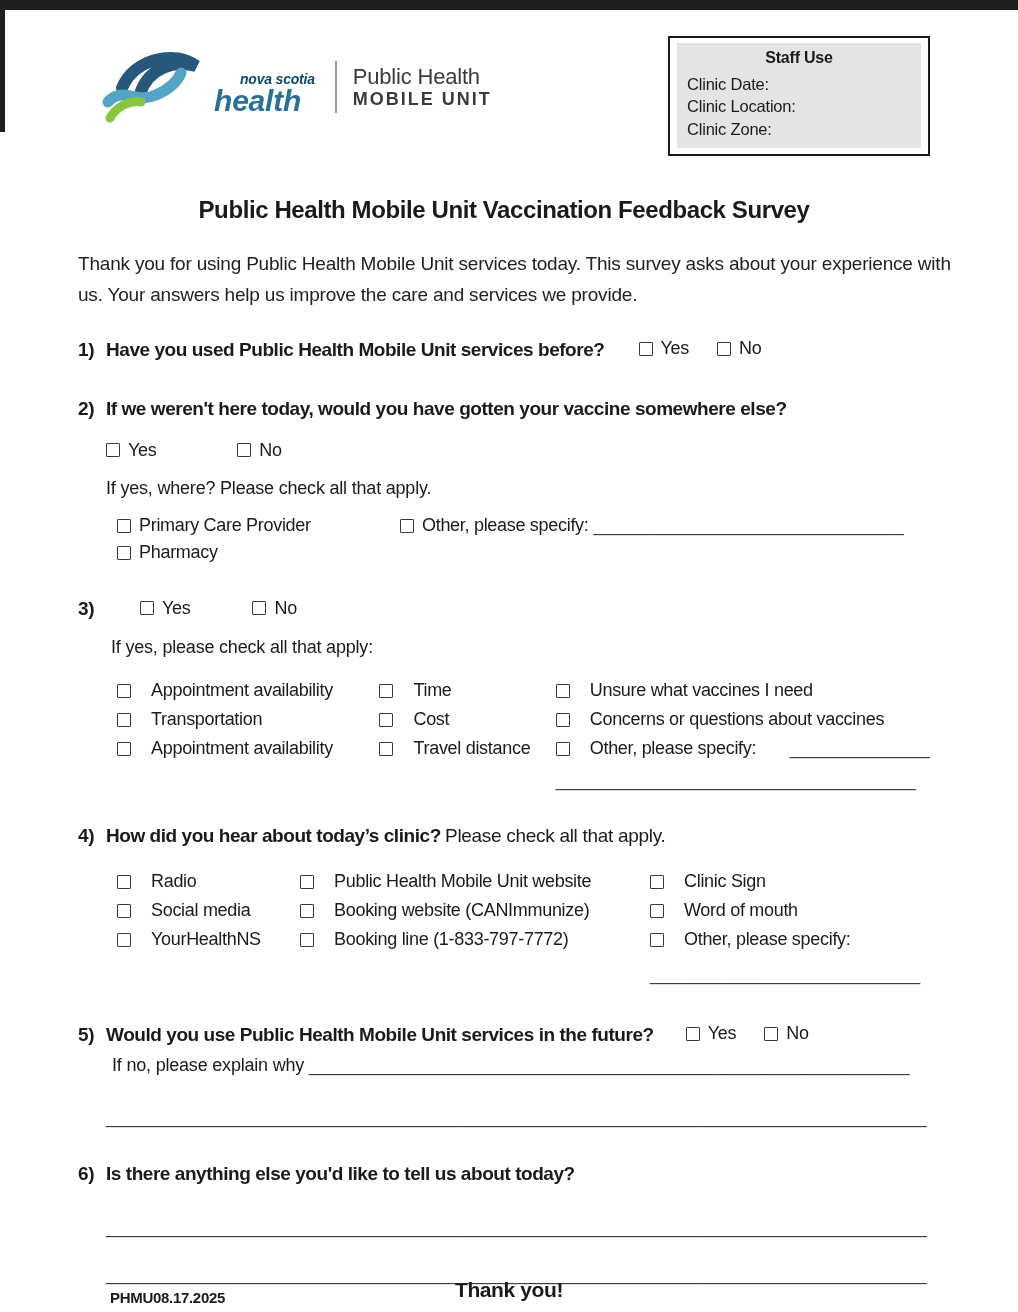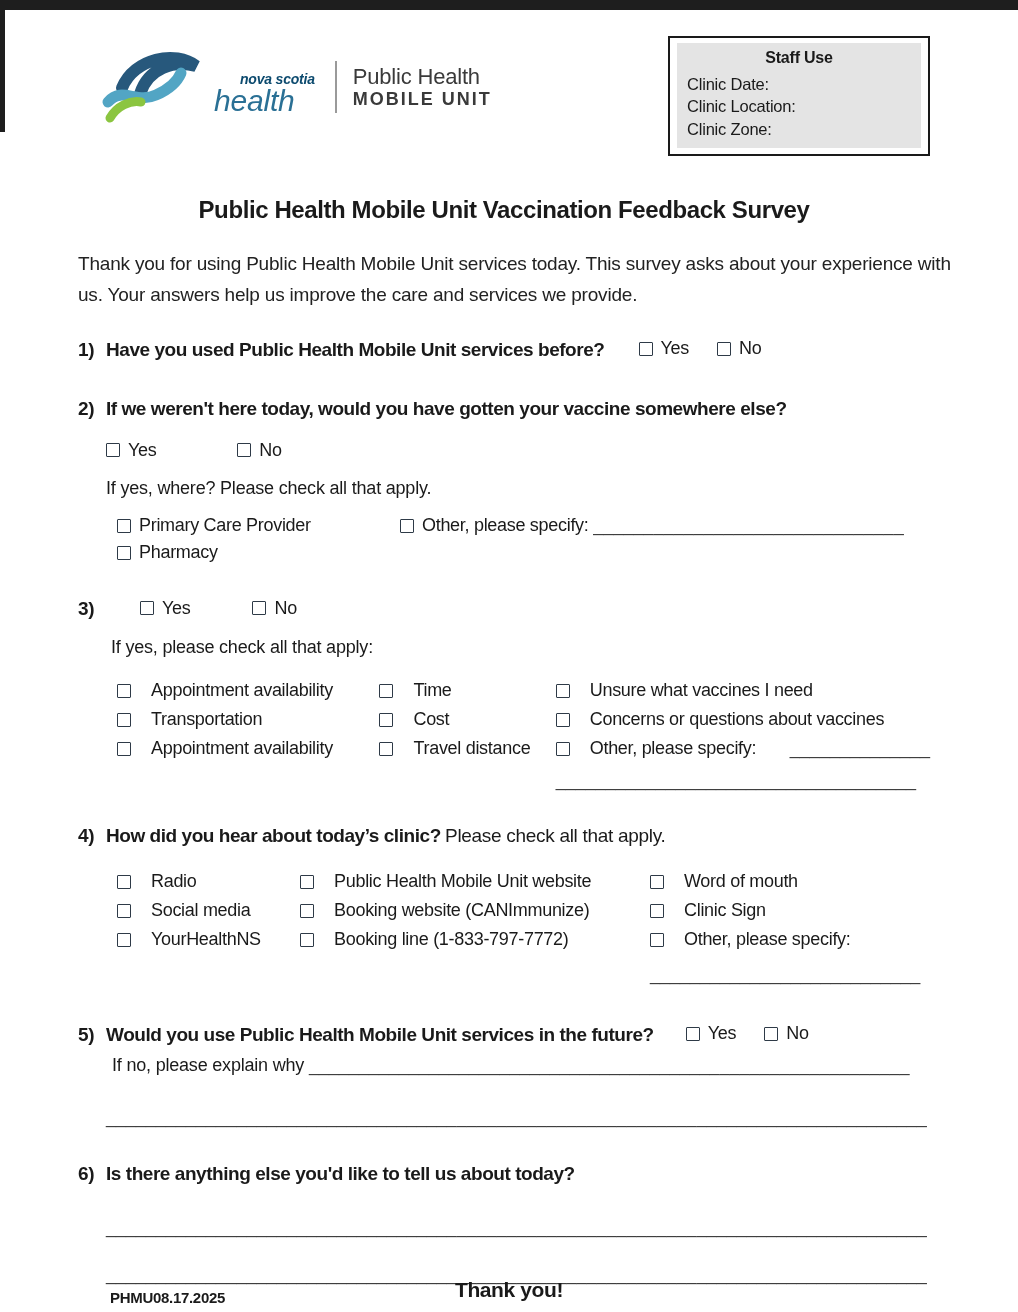--- a/index.html
+++ b/index.html
@@ -16,21 +16,21 @@
   .scan-top { position: absolute; top: 0; left: 0; width: 1018px; height: 10px; background: #1e1e1e; }
   .scan-left { position: absolute; top: 0; left: 0; width: 5px; height: 132px; background: #1e1e1e; }
 
   .content { position: relative; padding: 26px 88px 0 78px; }
 
   
   .header { display: flex; justify-content: space-between; align-items: flex-start; margin-top: 8px; }
   .logo-wrap { display: flex; align-items: center; margin-left: 22px; margin-top: 14px; }
   .brand-text { margin-left: -14px; margin-top: 10px; }
   .brand-top { font-size: 14px; font-weight: bold; font-style: italic; color: #0c4a6e; display: block; margin-left: 26px; }
-  .brand-bottom { font-size: 30px; font-weight: normal; font-style: italic; color: #2a7095; display: block; line-height: 0.9; }
+  .brand-bottom { font-size: 30px; font-weight: bold; font-style: italic; color: #2a7095; display: block; line-height: 0.9; }
   .logo-divider { width: 2px; height: 52px; background: #9a9a9a; margin: 0 16px 0 20px; }
   .unit-text { display: flex; flex-direction: column; justify-content: center; }
   .unit-line1 { font-size: 22px; color: #3a3a3a; line-height: 1.15; }
   .unit-line2 { font-size: 18px; font-weight: bold; color: #3a3a3a; letter-spacing: 2px; line-height: 1.2; }
 
   .staff-box { width: 262px; border: 2px solid #1a1a1a; background: #ffffff; padding: 5px 7px 6px 7px; margin-top: 2px; }
   .staff-inner { background: #e4e4e4; padding: 6px 10px 8px 10px; }
   .staff-title { font-size: 16px; font-weight: bold; text-align: center; display: block; margin-bottom: 6px; }
   .staff-field { font-size: 16.5px; display: block; line-height: 1.35; }
 
@@ -246,25 +246,25 @@
             <span class="lbl">Booking website (CANImmunize)</span>
           </span>
         <span class="cb-item">
             <span class="cb"></span>
             <span class="lbl">Booking line (1-833-797-7772)</span>
           </span>
       </div>
       <div class="col">
         <span class="cb-item">
             <span class="cb"></span>
+            <span class="lbl">Clinic Sign</span>
+          </span>
+        <span class="cb-item">
+            <span class="cb"></span>
             <span class="lbl">Word of mouth</span>
-          </span>
-        <span class="cb-item">
-            <span class="cb"></span>
-            <span class="lbl">Clinic Sign</span>
           </span>
         <span class="cb-item">
             <span class="cb"></span>
             <span class="lbl">Other, please specify:</span>
           </span>
         <span class="blank" style="margin-top:6px;">___________________________</span>
       </div>
     </div>
   </div>
 

